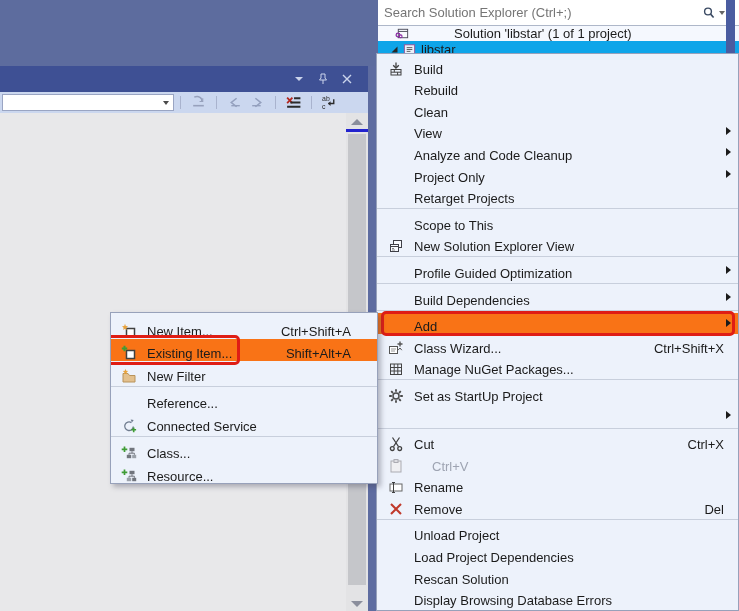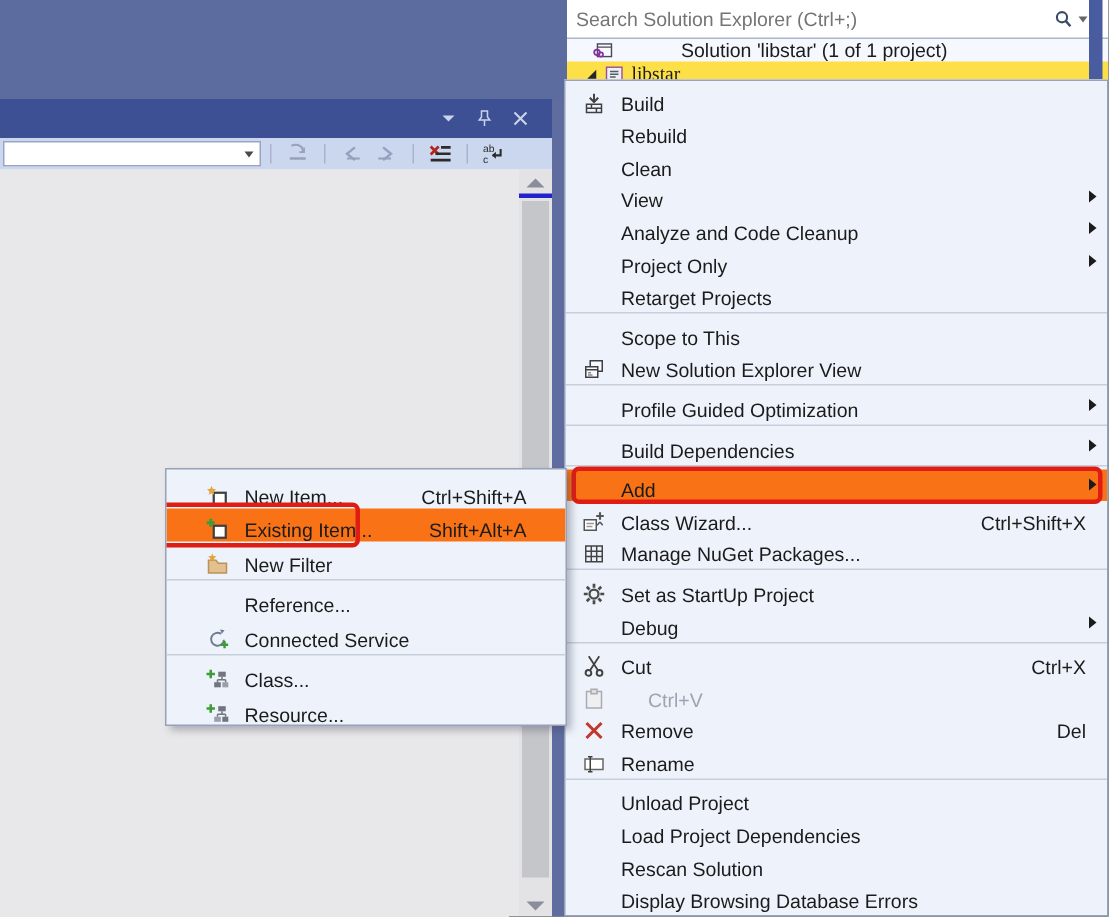--- a/index.html
+++ b/index.html
@@ -27,28 +27,28 @@
   
   .explorer-top{position:absolute;left:378px;top:0;width:361px;height:53px;background:#F5F8FE;overflow:hidden;}
   .search-row{position:relative;height:25px;background:#fff;border-bottom:1px solid #AEB7C9;display:flex;align-items:center;}
   .search-row input{flex:1;border:none;outline:none;height:20px;padding:0 6px;font:13px "Liberation Sans",sans-serif;color:#767676;background:transparent;}
   .search-btn{display:flex;align-items:center;gap:3px;padding-right:14px;}
   .search-btn .sarr{width:0;height:0;border-top:4px solid #666;border-left:3.5px solid transparent;border-right:3.5px solid transparent;}
   .edge-strip{position:absolute;left:348px;top:0;width:9px;height:53px;background:#4A5CA0;}
   .tree-row{display:flex;align-items:center;height:15px;}
   .tree-row .tico{width:15px;height:15px;display:inline-flex;flex:none;margin-right:4px;}
   .sol-row{padding-left:17px;gap:40px;}
-  .proj-row{height:16px;background:#fde047;padding-left:10px;font-family:Liberation Serif, serif;}
+  .proj-row{height:16px;background:#0ea5e9;padding-left:10px;}
   .proj-row .exp{width:12px;height:12px;display:inline-flex;flex:none;margin-right:2px;}
   
   .menu{background:#EDF2FB;border:1px solid #97A1BA;box-sizing:border-box;box-shadow:3px 3px 5px rgba(60,60,80,.35);}
   .context-menu{position:absolute;left:376px;top:53px;width:363px;height:558px;z-index:10;padding-top:1px;box-shadow:none;overflow:hidden;}
   .submenu{position:absolute;left:110px;top:312px;width:268px;height:172px;z-index:12;padding-top:3px;overflow:hidden;}
   .mi{position:relative;display:flex;align-items:flex-end;height:21.6px;padding-right:14px;}
-  .submenu .mi{height:22.5px;padding-right:26px;padding-left:16px;}
+  .submenu .mi{height:22.5px;padding-right:26px;}
   .mi .ico{width:37px;flex:none;display:flex;align-items:center;justify-content:center;}
   .submenu .mi .ico{width:36px;}
   .mi .ico svg{width:16px;height:16px;}
   .mi .lbl{flex:1;white-space:nowrap;}
   .mi .sc{white-space:nowrap;margin-left:18px;margin-top:48px;}
   .mi.hl{background:#f97316;}
   .mi.dis .lbl,.mi.dis .sc{color:#9EA4B2;}
   .mi .arrow{position:absolute;right:7px;top:50%;margin-top:-4px;width:0;height:0;
              border-left:5px solid #1b1b1b;border-top:4px solid transparent;border-bottom:4px solid transparent;}
   .msep{height:1px;background:#C8CFDC;margin:2px 0;}
@@ -276,21 +276,20 @@
             <circle cx="8" cy="8" r="3" fill="none" stroke="#4a4a4a" stroke-width="1.5"></circle>
             <g stroke="#4a4a4a" stroke-width="1.8">
               <path d="M8 1.2v2.6M8 12.2v2.6M1.2 8h2.6M12.2 8h2.6M3.2 3.2l1.8 1.8M11 11l1.8 1.8M12.8 3.2L11 5M5 11l-1.8 1.8"></path>
             </g>
           </svg>
         </span>
         <span class="lbl">Set as StartUp Project</span>
       </div>
       <div class="mi">
         <span class="ico"></span>
-        <span class="lbl">Debug</span>
         <span class="arrow"></span>
       </div>
       <div class="msep"></div>
       <div class="mi">
         <span class="ico">
           <svg viewBox="0 0 16 16">
             <path d="M4.5 1.5l6 9.2M11.5 1.5l-6 9.2" stroke="#404040" stroke-width="1.2" fill="none"></path>
             <circle cx="4.3" cy="12.6" r="1.9" fill="none" stroke="#404040" stroke-width="1.3"></circle>
             <circle cx="11.7" cy="12.6" r="1.9" fill="none" stroke="#404040" stroke-width="1.3"></circle>
           </svg>
@@ -303,35 +302,35 @@
           <svg viewBox="0 0 16 16">
             <rect x="3" y="3" width="10" height="11" fill="#EFEFF2" stroke="#ABABB2"></rect>
             <rect x="6" y="1.5" width="4" height="3" fill="#DDDDE2" stroke="#ABABB2"></rect>
           </svg>
         </span>
         <span class="sc">Ctrl+V</span>
       </div>
       <div class="mi">
         <span class="ico">
           <svg viewBox="0 0 16 16">
-            <path d="M3 3l10 10M13 3L3 13" stroke="#C0392B" stroke-width="2.1"></path>
-          </svg>
-        </span>
-        <span class="lbl">Remove</span>
-        <span class="sc">Del</span>
-      </div>
-      <div class="mi">
-        <span class="ico">
-          <svg viewBox="0 0 16 16">
             <rect x="2" y="5" width="12" height="7" fill="#fff" stroke="#666"></rect>
             <path d="M5.5 3.5v10" stroke="#404040"></path>
             <path d="M4 3.5h3M4 13.5h3" stroke="#404040"></path>
           </svg>
         </span>
         <span class="lbl">Rename</span>
+      </div>
+      <div class="mi">
+        <span class="ico">
+          <svg viewBox="0 0 16 16">
+            <path d="M3 3l10 10M13 3L3 13" stroke="#C0392B" stroke-width="2.1"></path>
+          </svg>
+        </span>
+        <span class="lbl">Remove</span>
+        <span class="sc">Del</span>
       </div>
       <div class="msep"></div>
       <div class="mi">
         <span class="ico"></span>
         <span class="lbl">Unload Project</span>
       </div>
       <div class="mi">
         <span class="ico"></span>
         <span class="lbl">Load Project Dependencies</span>
       </div>

